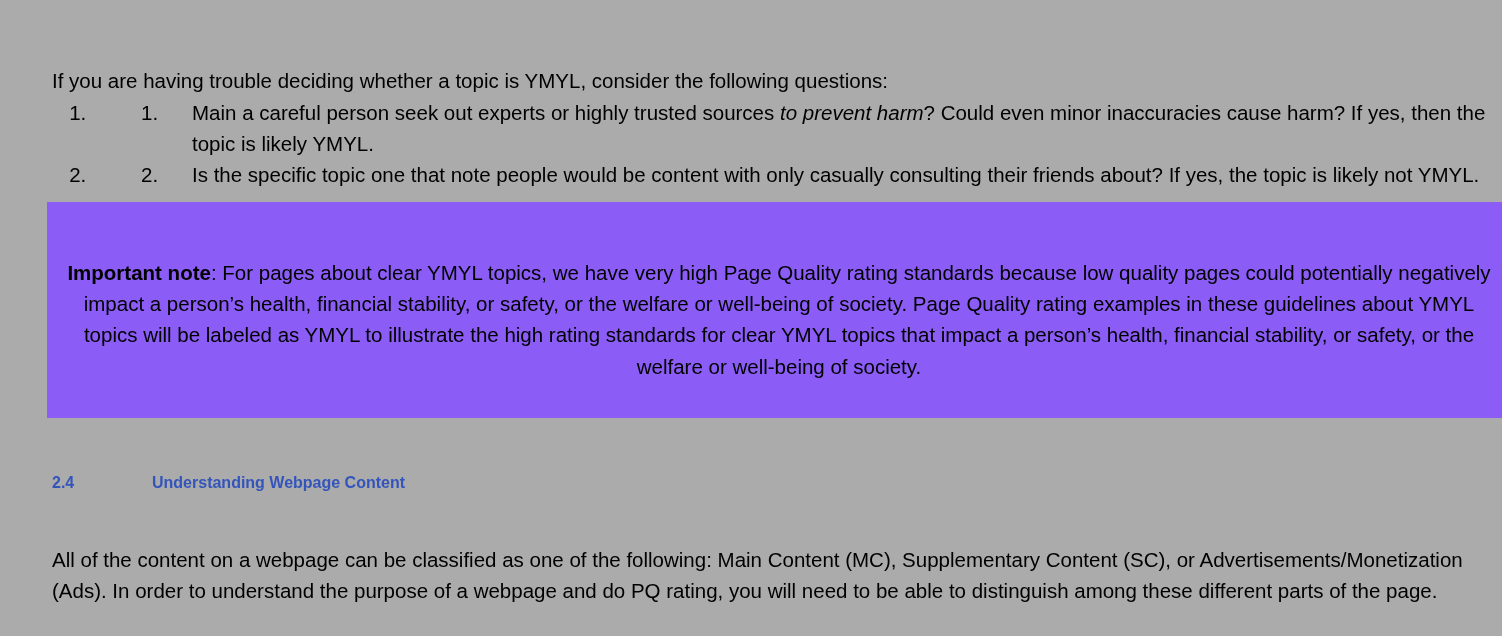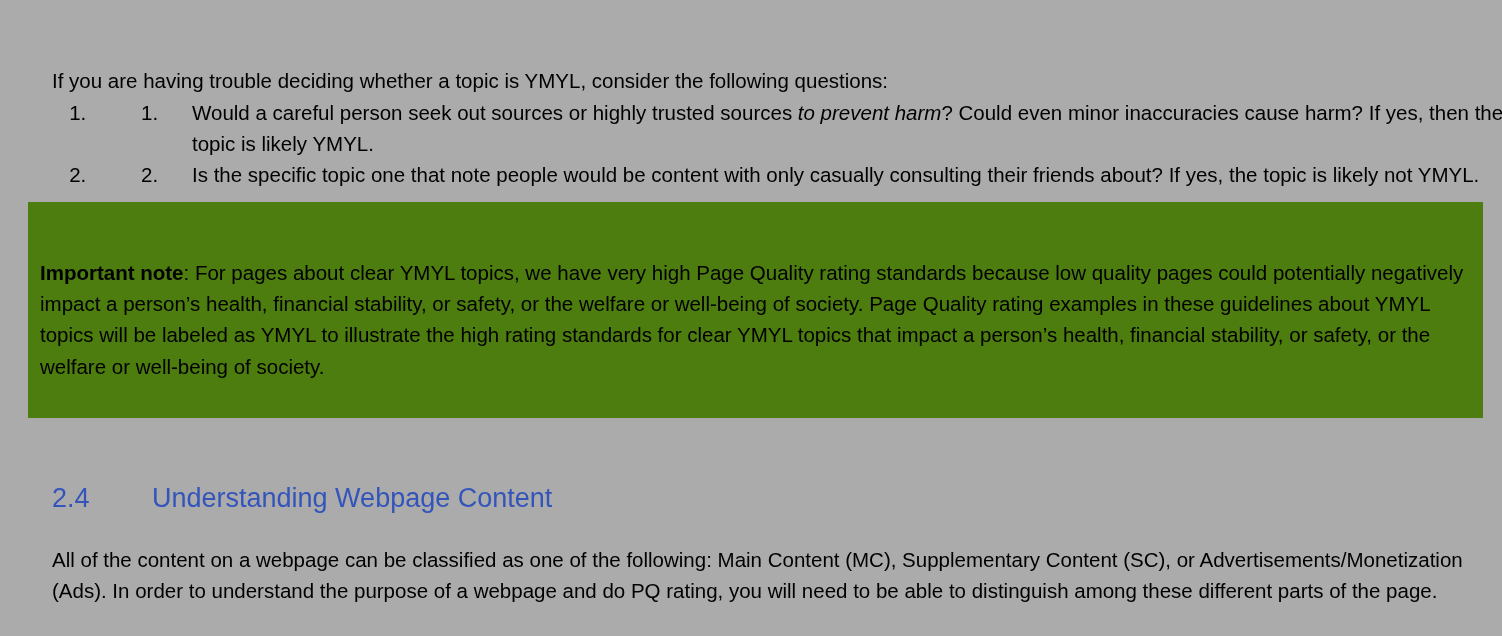--- a/index.html
+++ b/index.html
@@ -56,45 +56,46 @@
     text-align: left;
   }
   .qbody {
     display: block;
   }
   .qbody i { }
 
   
   .note-box {
     position: absolute;
-    left: 12px;
+    left: 31px;
     top: 202px;
     width: 1455px;
     height: 216px;
-    background: #4d7c0f;
+    background: #8b5cf6;
     box-sizing: border-box;
+    text-align: center;
   }
   .note-text {
     position: absolute;
     left: 12px;
     top: 34px;
     width: 1440px;
     font-size: 20.5px;
     line-height: 31.4px;
     color: #000000;
   }
   .note-text b { font-weight: bold; }
 
   
   .heading {
     position: absolute;
     left: 36px;
     top: 461px;
-    font-size: 27px;
-    font-weight: normal;
+    font-size: 16px;
+    font-weight: bold;
     color: #3355bb;
     white-space: nowrap;
   }
   .heading .h-num {
     display: inline-block;
     width: 100px;
   }
   .heading .h-title {
     display: inline-block;
   }
@@ -112,21 +113,21 @@
 </head>
 <body>
 
 <div class="page">
 
   <p class="intro">If you are having trouble deciding whether a topic is YMYL, consider the following questions:</p>
 
   <ol class="qlist">
     <li class="qitem">
       <span class="qnum">1.</span>
-      <span class="qbody"><span>Would a careful person seek out sources or highly trusted sources </span><i>to prevent harm</i><span>?  Could even minor inaccuracies cause harm?  If yes, then the topic is likely YMYL.</span></span>
+      <span class="qbody"><span>Main a careful person seek out experts or highly trusted sources </span><i>to prevent harm</i><span>?  Could even minor inaccuracies cause harm?  If yes, then the topic is likely YMYL.</span></span>
     </li>
     <li class="qitem">
       <span class="qnum">2.</span>
       <span class="qbody"><span>Is the specific topic one that note people would be content with only casually consulting their friends about?  If yes, the topic is likely not YMYL.</span></span>
     </li>
   </ol>
 
   <div class="note-box">
     <p class="note-text"><b>Important note</b><span>: For pages about clear YMYL topics, we have very high Page Quality rating standards because low quality pages could potentially negatively impact a person’s health, financial stability, or safety, or the welfare or well-being of society.  Page Quality rating examples in these guidelines about YMYL topics will be labeled as YMYL to illustrate the high rating standards for clear YMYL topics that impact a person’s health, financial stability, or safety, or the welfare or well-being of society.</span></p>
   </div>

